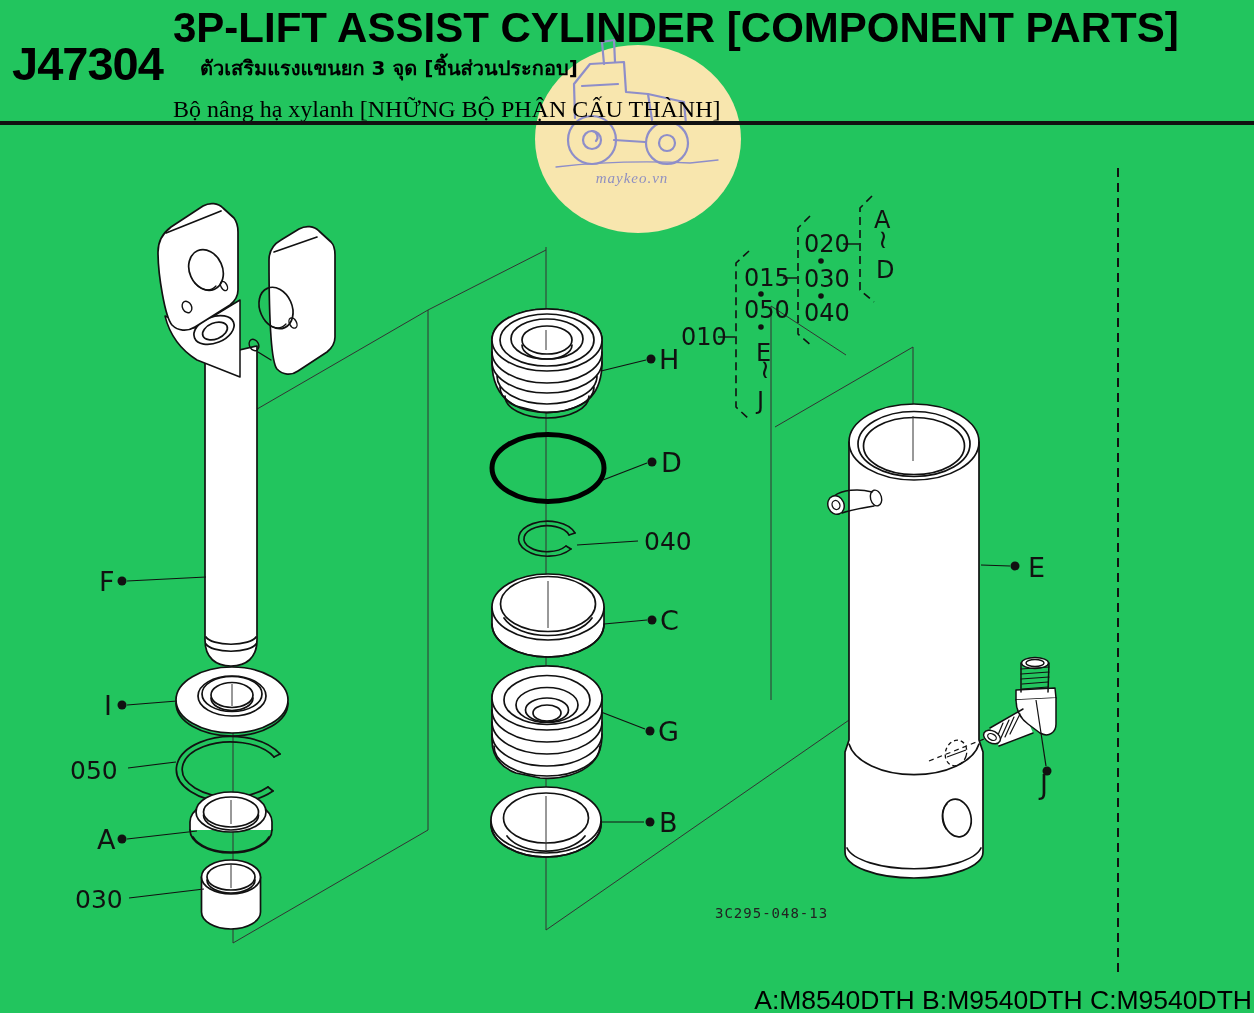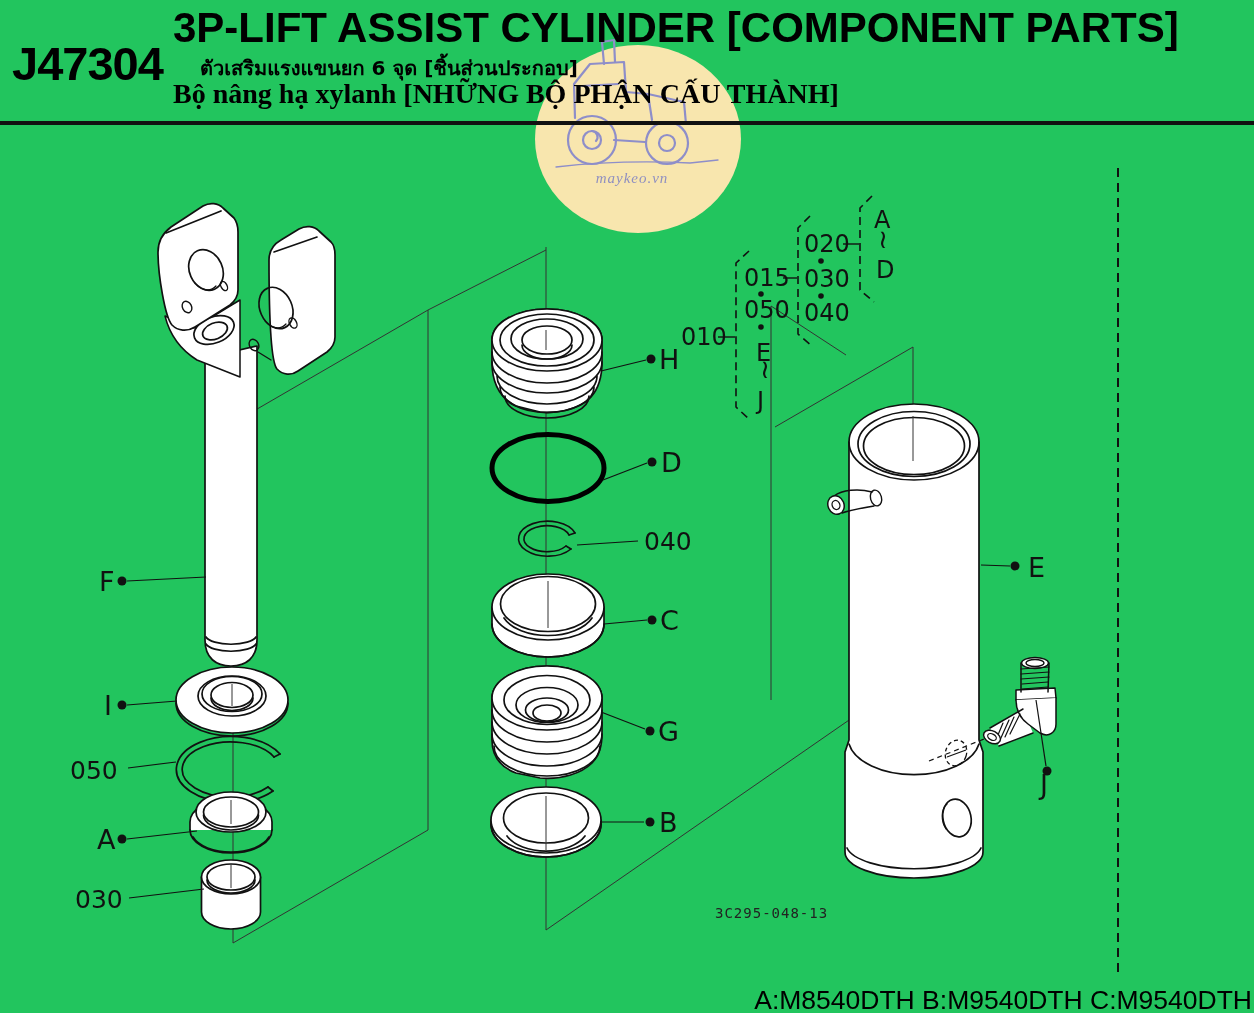--- a/index.html
+++ b/index.html
@@ -4,35 +4,35 @@
 <style>
   html,body{margin:0;padding:0;background:#fff;}
   .page{position:relative;width:1254px;height:1013px;background:#22c55e;overflow:hidden;
         font-family:"Liberation Sans","DejaVu Sans",sans-serif;padding-left:8px;}
   .hdr{position:absolute;left:0;top:0;width:1254px;height:130px;z-index:2;}
   .page-code{position:absolute;left:12px;top:36px;font-size:47px;font-weight:bold;
              letter-spacing:-1px;color:#000;}
   .title-en{position:absolute;left:173px;top:4px;font-size:42px;font-weight:bold;color:#000;}
   .title-th{position:absolute;left:200px;top:52px;font-size:20px;font-weight:bold;color:#000;
             font-family:"DejaVu Sans","Liberation Sans",sans-serif;}
-  .title-vi{position:absolute;left:173px;top:78px;font-size:28px;font-weight:bold;
+  .title-vi{position:absolute;left:173px;top:96px;font-size:24px;font-weight:normal;
             font-family:"Liberation Serif","DejaVu Serif",serif;color:#000;}
   .rule{position:absolute;left:0;top:121px;width:1254px;height:4px;background:#111;}
   svg.art{position:absolute;left:0;top:0;z-index:1;}
   text{user-select:none;}
 </style>
 </head>
 <body>
 
 <div class="page">
 
   <div class="hdr">
     <div class="page-code">J47304</div>
     <div class="title-en">3P-LIFT ASSIST CYLINDER [COMPONENT PARTS]</div>
-    <div class="title-th">ตัวเสริมแรงแขนยก 6 จุด [ชิ้นส่วนประกอบ]</div>
+    <div class="title-th">ตัวเสริมแรงแขนยก 3 จุด [ชิ้นส่วนประกอบ]</div>
     <div class="title-vi">Bộ nâng hạ xylanh [NHỮNG BỘ PHẬN CẤU THÀNH]</div>
     <div class="rule"></div>
   </div>
 
   <svg class="art" width="1254" height="1013" viewBox="0 0 1254 1013">
 
     <g>
       <ellipse cx="638" cy="139" rx="103" ry="94" fill="#f8e6ae"></ellipse>
       <g stroke="#8e8ec9" stroke-width="2.2" fill="none" stroke-linejoin="round" stroke-linecap="round">
         <circle cx="592" cy="140" r="24"></circle>

